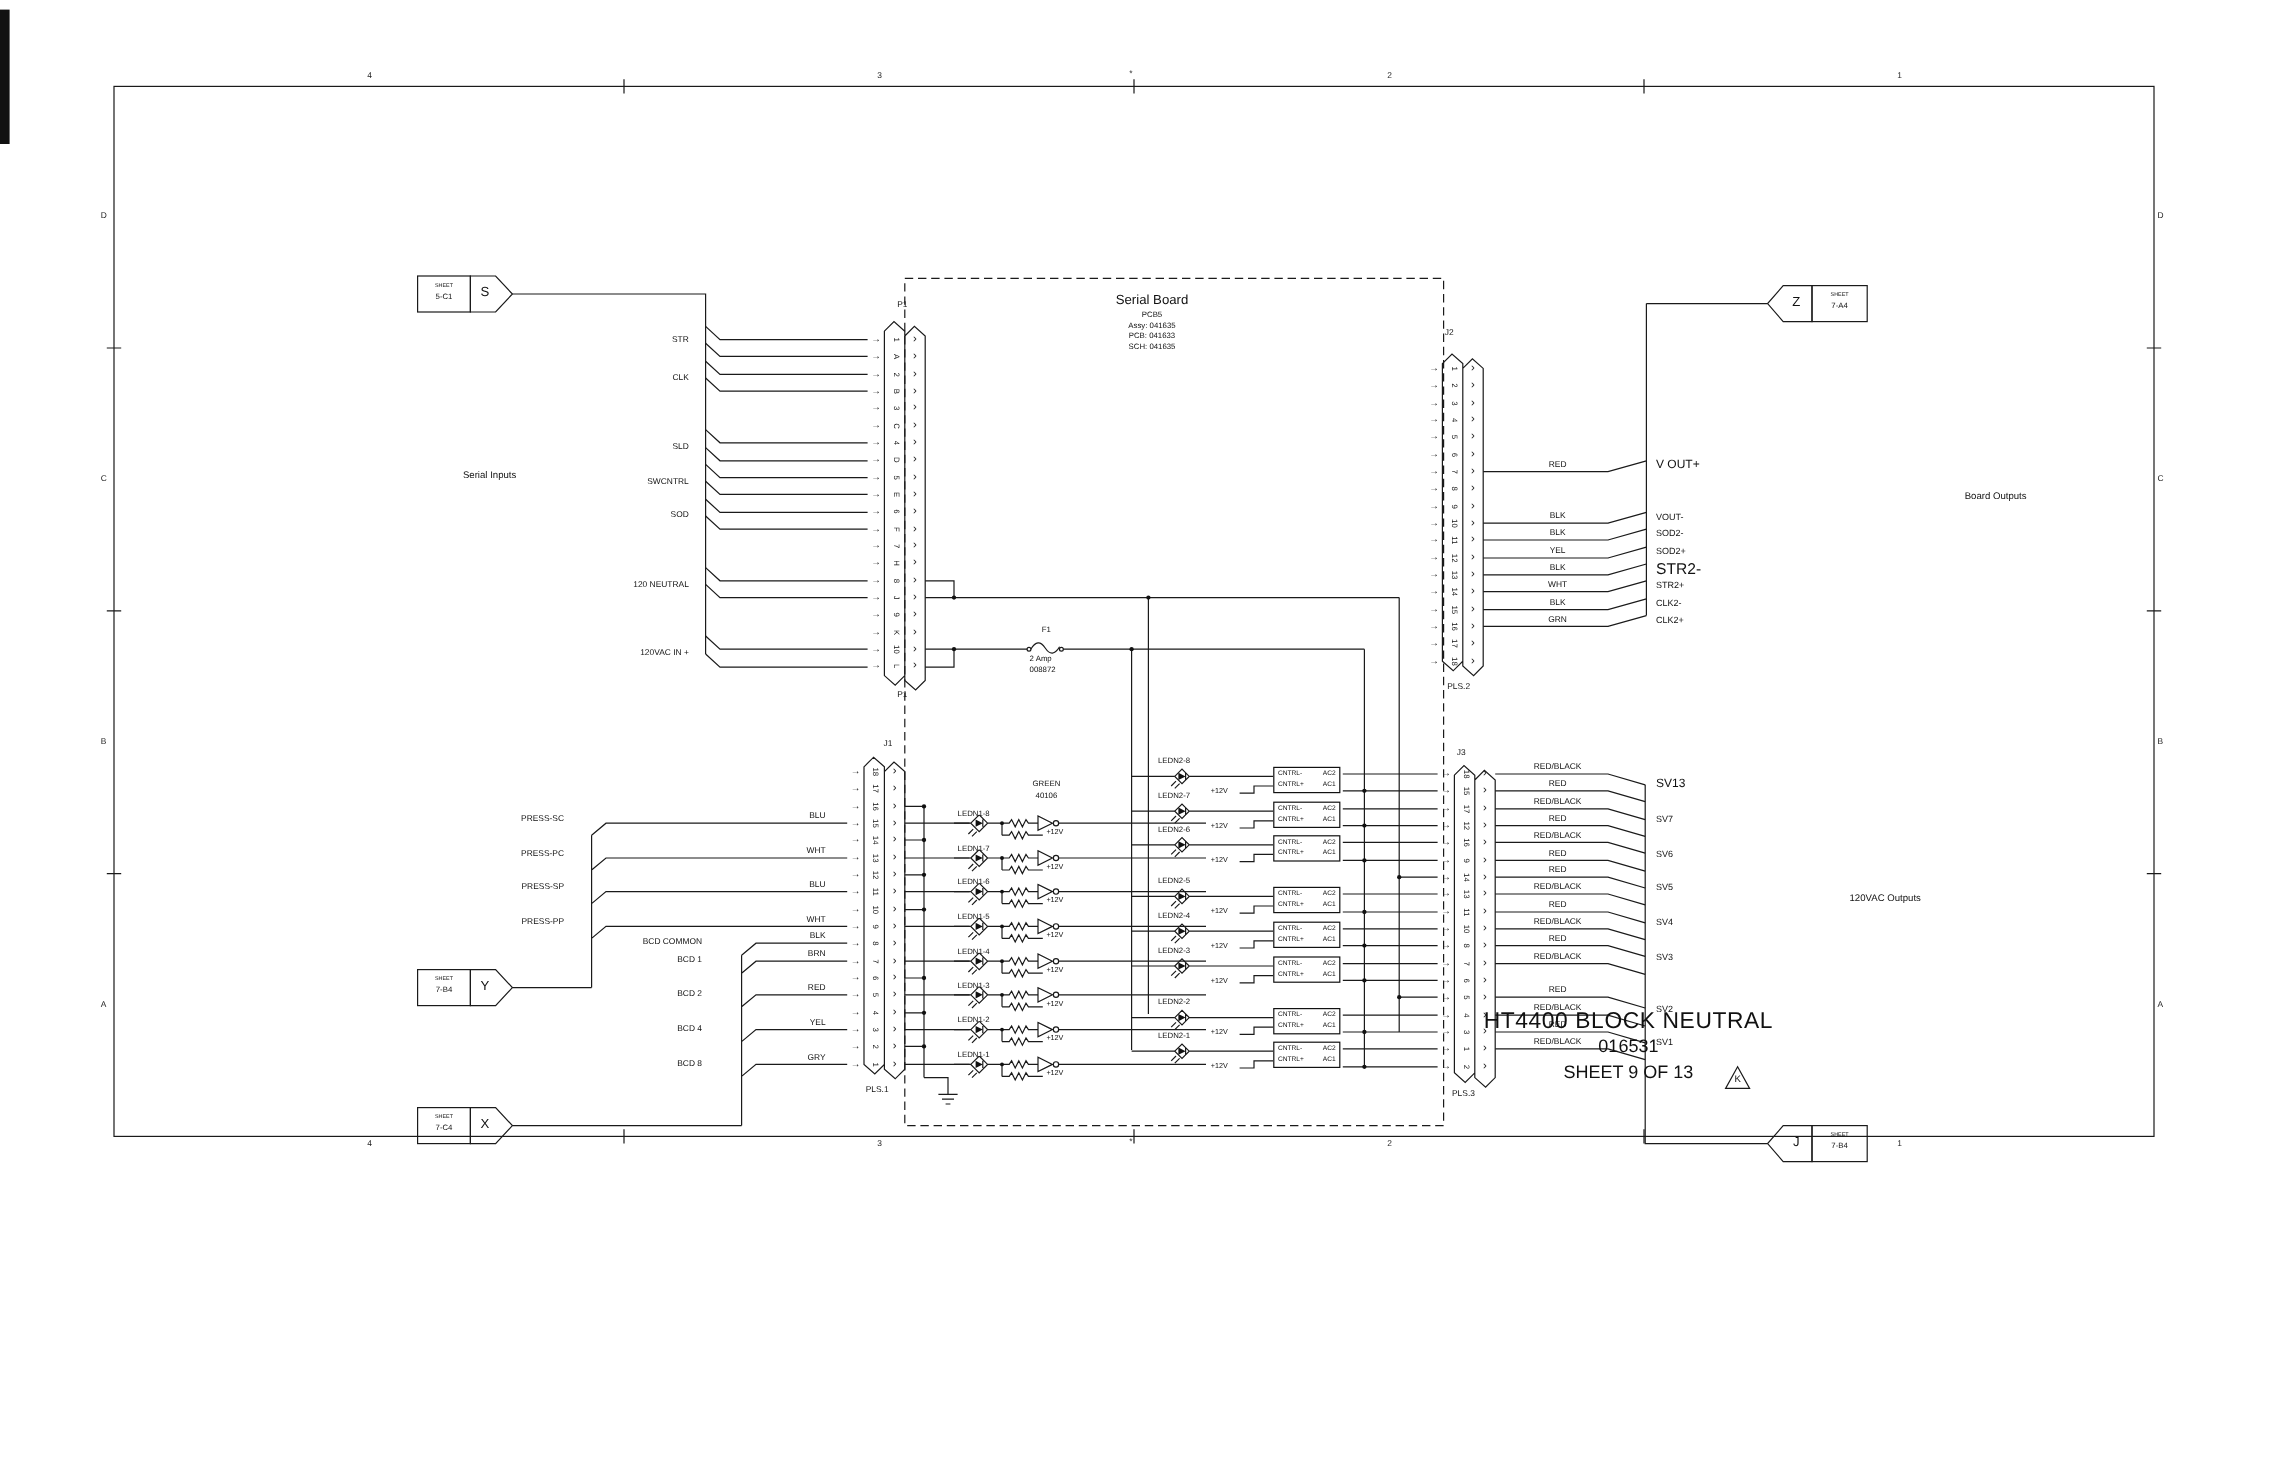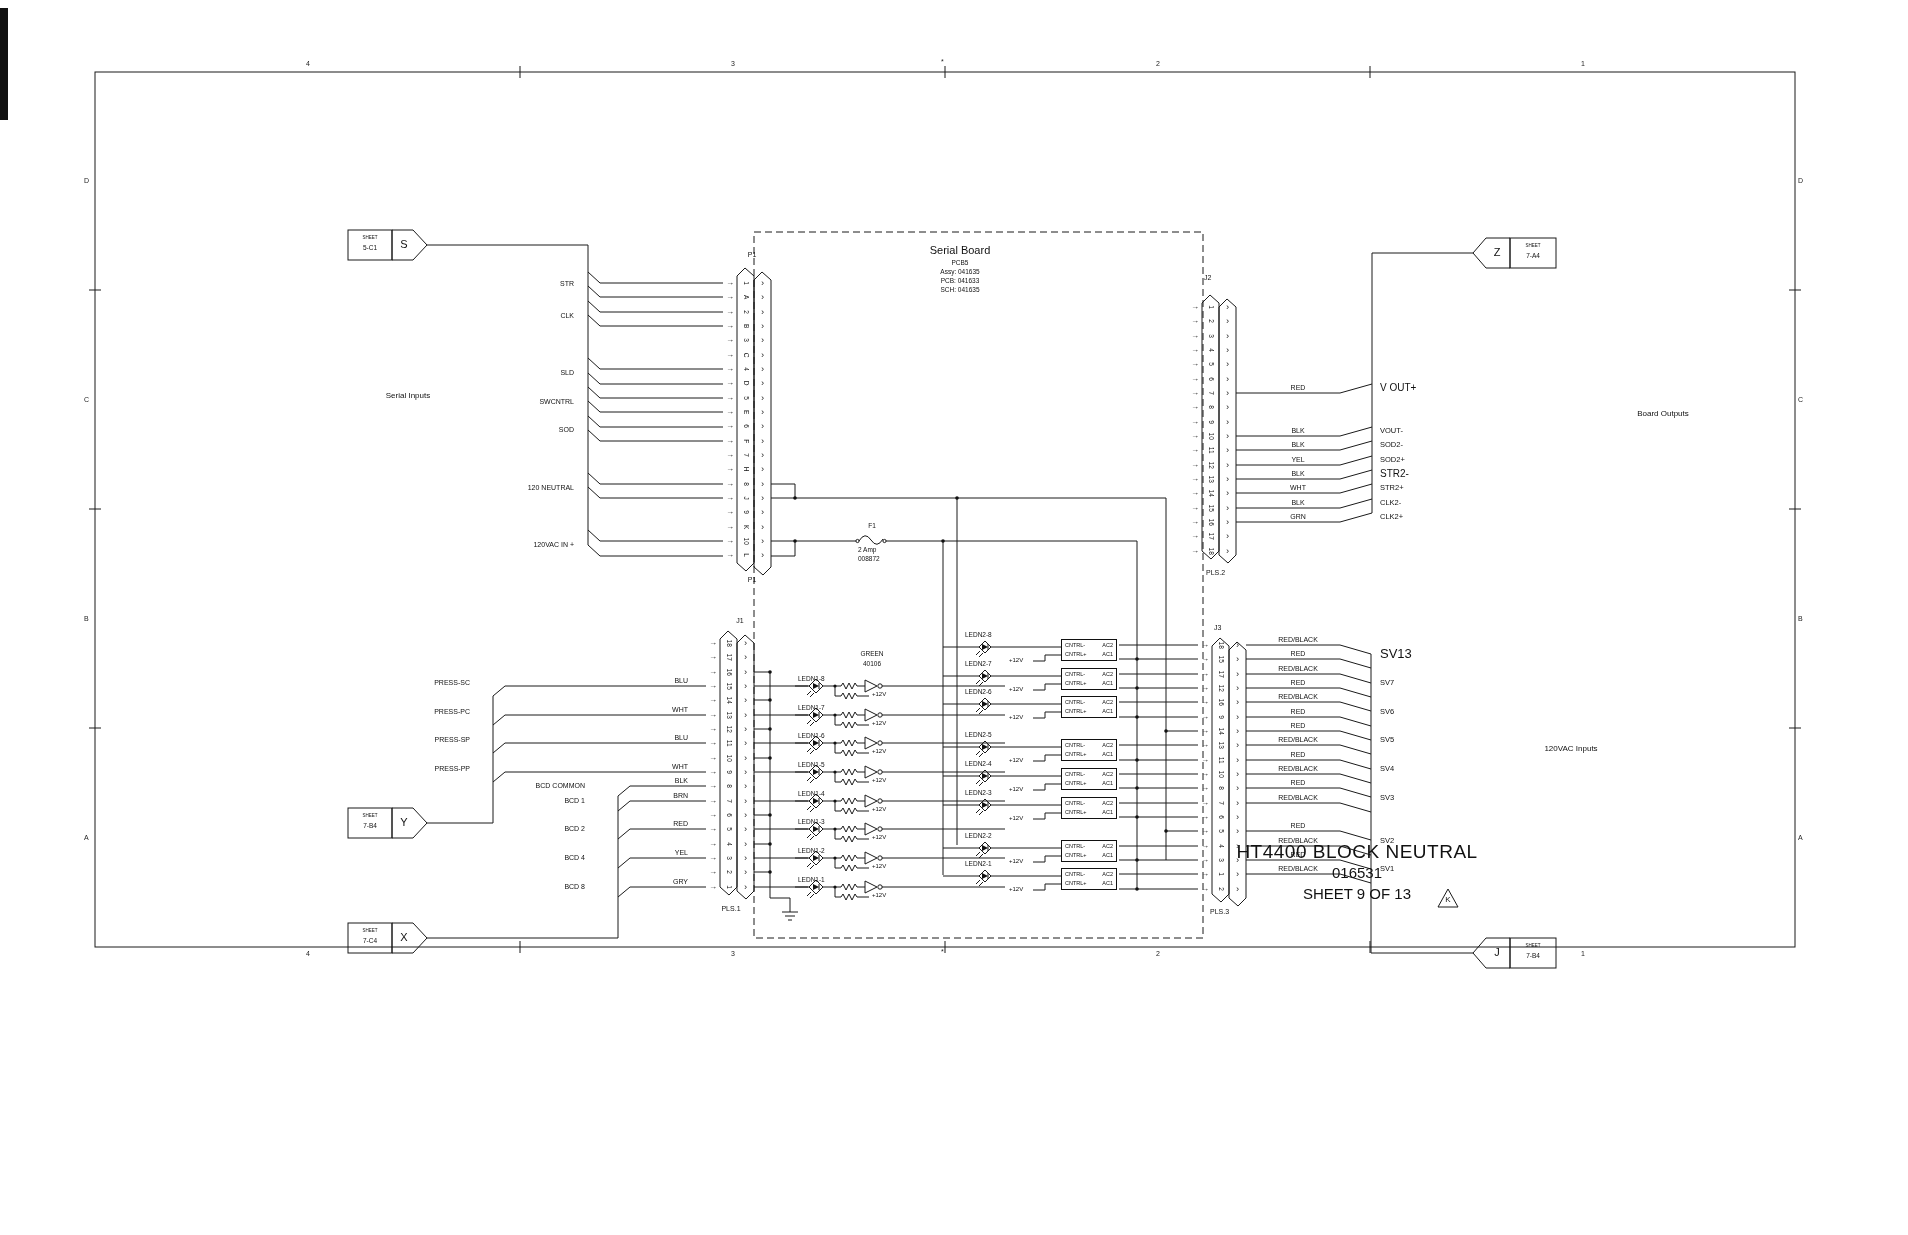--- a/index.html
+++ b/index.html
@@ -181,21 +181,21 @@
     <div class="lbl rf ctr" style="left:37px;top:14px;width:46px">7-A4</div>
   </div>
   <div class="osr" style="left:1473px;top:938px;width:83px;height:30px">
     <div class="lbl lt ctr" style="left:12px;top:8px;width:24px">J</div>
     <div class="lbl sh ctr" style="left:37px;top:5px;width:46px">SHEET</div>
     <div class="lbl rf ctr" style="left:37px;top:14px;width:46px">7-B4</div>
   </div>
 
   <div class="lbl ctr" style="left:348px;top:391px;width:120px;font-size:8px">Serial Inputs</div>
   <div class="lbl ctr" style="left:1603px;top:409px;width:120px;font-size:8px">Board Outputs</div>
-  <div class="lbl ctr" style="left:1511px;top:744px;width:120px;font-size:8px">120VAC Inputs</div>
+  <div class="lbl ctr" style="left:1511px;top:744px;width:120px;font-size:8px">120VAC Outputs</div>
 
   <div class="lbl ctr" style="left:880px;top:244px;width:160px;font-size:11px">Serial Board</div>
   <div class="lbl ctr" style="left:880px;top:259px;width:160px;font-size:6.5px">PCB5</div>
   <div class="lbl ctr" style="left:880px;top:268px;width:160px;font-size:6.5px">Assy: 041635</div>
   <div class="lbl ctr" style="left:880px;top:277px;width:160px;font-size:6.5px">PCB: 041633</div>
   <div class="lbl ctr" style="left:880px;top:286px;width:160px;font-size:6.5px">SCH: 041635</div>
 
   <div class="lbl ctr" style="left:855px;top:522px;width:34px;font-size:6.5px">F1</div>
   <div class="lbl" style="left:858px;top:546px;font-size:6.5px">2 Amp</div>
   <div class="lbl" style="left:858px;top:555px;font-size:6.5px">008872</div>
@@ -476,21 +476,21 @@
       <div style="font-size:7.5px"></div>
       <div style="font-size:7.5px"></div>
       <div style="font-size:7.5px"></div>
       <div style="font-size:7.5px"></div>
       <div style="font-size:10px">V OUT+</div>
       <div style="font-size:7.5px"></div>
       <div style="font-size:7.5px"></div>
       <div style="font-size:7.5px">VOUT-</div>
       <div style="font-size:7.5px">SOD2-</div>
       <div style="font-size:7.5px">SOD2+</div>
-      <div style="font-size:10px">STR2-</div>
+      <div style="font-size:13px">STR2-</div>
       <div style="font-size:7.5px">STR2+</div>
       <div style="font-size:7.5px">CLK2-</div>
       <div style="font-size:7.5px">CLK2+</div>
       <div style="font-size:7.5px"></div>
       <div style="font-size:7.5px"></div>
     </div>
 
   <div class="lbl" style="left:1214px;top:624px;font-size:7px">J3</div>
   <div class="conn" style="left:1198px;top:638px">
     <div class="acol rows">
@@ -572,21 +572,21 @@
       <div class="ctr"></div>
       <div class="ctr">RED</div>
       <div class="ctr">RED/BLACK</div>
       <div class="ctr">RED</div>
       <div class="ctr">RED/BLACK</div>
       <div class="ctr"></div>
     </div>
   <div class="col" style="left:1380px;top:633px;width:60px">
 
   <div style="font-size:7.5px"></div>
-      <div style="font-size:13px">SV13</div>
+      <div style="font-size:10px">SV13</div>
       <div style="font-size:7.5px"></div>
       <div style="font-size:7.5px">SV7</div>
       <div style="font-size:7.5px"></div>
       <div style="font-size:7.5px">SV6</div>
       <div style="font-size:7.5px"></div>
       <div style="font-size:7.5px">SV5</div>
       <div style="font-size:7.5px"></div>
       <div style="font-size:7.5px">SV4</div>
       <div style="font-size:7.5px"></div>
       <div style="font-size:7.5px">SV3</div>

